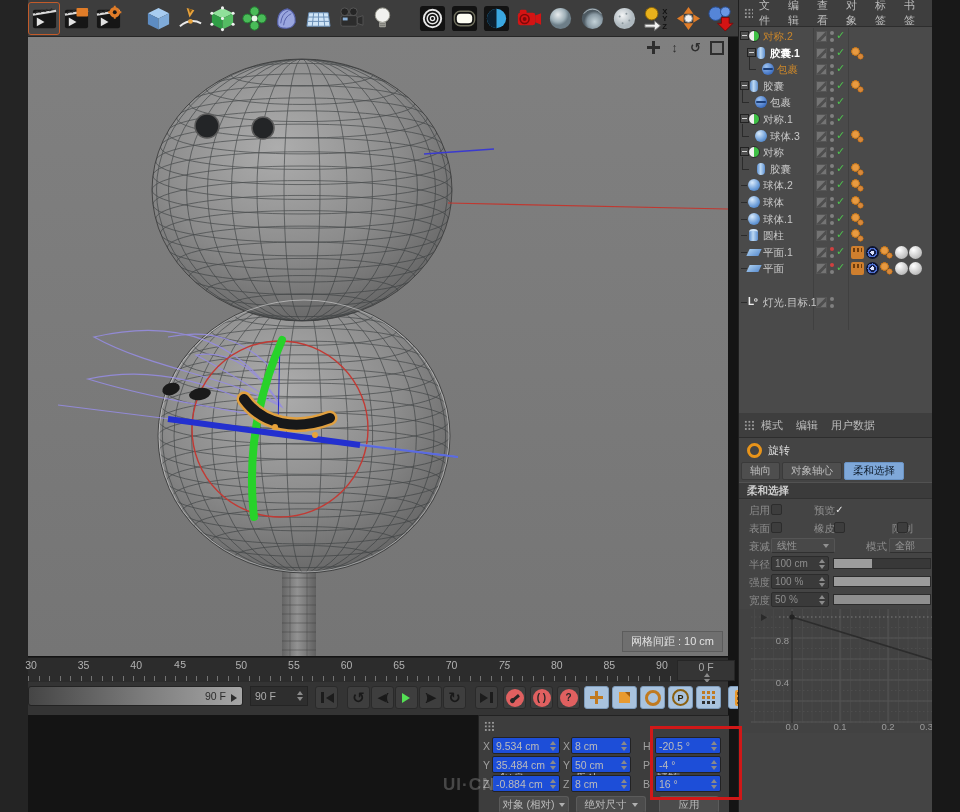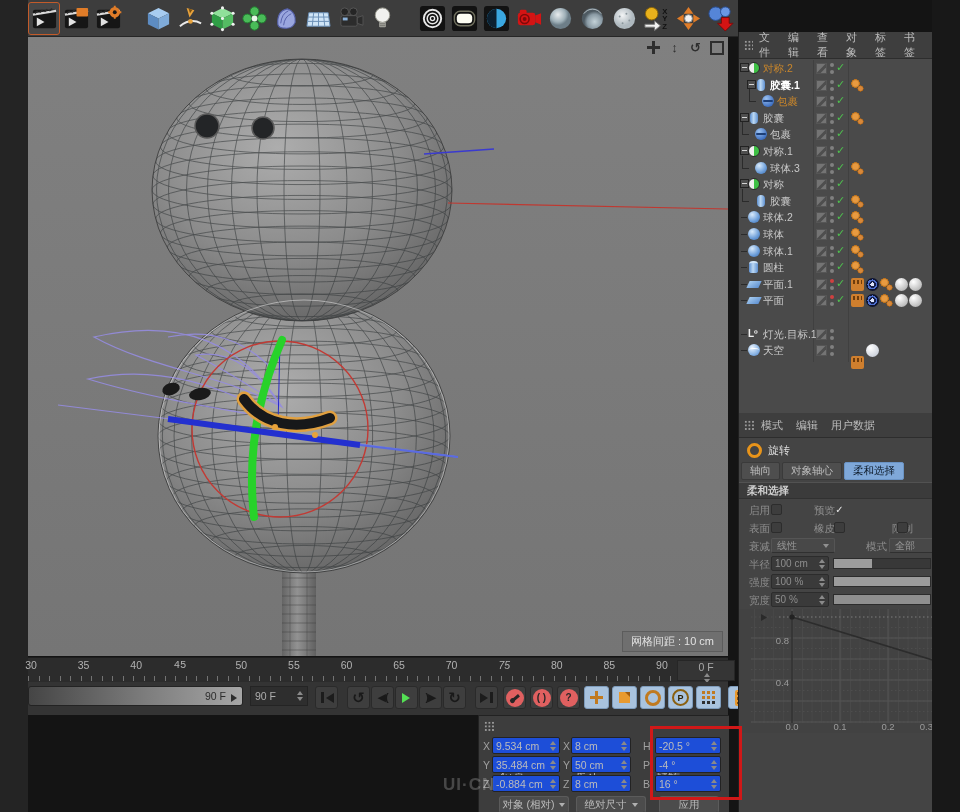--- a/index.html
+++ b/index.html
@@ -108,21 +108,21 @@
   #red-box{left:650px;top:726px;width:86px;height:68px;border:3px solid #d01818;z-index:40;pointer-events:none;}
 
   
   #watermark{left:443px;top:775px;color:rgba(255,255,255,.22);font-size:17px;font-weight:bold;z-index:50;
              letter-spacing:1px;}
 
   
   #right-strip{left:932px;top:0;width:28px;height:812px;background:#181818;}
 
   
-  #om{left:738px;top:0;width:194px;height:413px;background:#4a4a4a;border-left:1px solid #1f1f1f;margin-top:32px;}
+  #om{left:738px;top:0;width:194px;height:413px;background:#4a4a4a;border-left:1px solid #1f1f1f;}
   .panel-menu{position:absolute;left:0;top:0;width:100%;height:26px;background:#3e3e3e;
               border-bottom:1px solid #2d2d2d;display:flex;align-items:center;gap:0;}
   .panel-menu .grid-handle{margin:0 6px 0 5px;}
   .menu-item{color:#bdbdbd;font-size:11px;margin-right:13px;}
   #om-rows{position:absolute;left:0;top:28px;width:194px;height:302px;}
   .om-colsep{position:absolute;top:0;height:302px;width:1px;background:#404040;}
   .om-row{position:absolute;left:0;width:194px;height:16.6px;}
   .om-expand{position:absolute;top:3px;width:9px;height:9px;background:#4f4f4f;border:1px solid #222;box-sizing:border-box;}
   .om-expand:after{content:"";position:absolute;left:1px;top:3px;width:5px;height:1px;background:#d5d5d5;}
   .om-dash{position:absolute;top:8px;width:6px;height:1px;background:#2b2b2b;}
@@ -899,29 +899,20 @@
           <div class="tag tg-mat-white" style="left: 155.5px;"></div>
           <div class="tag tg-mat-white" style="left: 170px;"></div>
         </div>
         <div class="om-row" style="top: 265.6px;">
           <div class="om-dash" style="left: 2px;"></div>
           <div class="om-icon ic-light" style="left: 9px;"></div>
           <span class="om-label" style="left: 24px;">灯光.目标.1</span>
           <div class="om-vis"></div>
           <div class="om-dots"></div>
         </div>
-        <div class="om-row" style="top: 282.2px;">
-          <div class="om-dash" style="left: 2px;"></div>
-          <div class="om-icon ic-sky" style="left: 9px;"></div>
-          <span class="om-label" style="left: 24px;">天空</span>
-          <div class="om-vis"></div>
-          <div class="om-dots"></div>
-          <div class="tag tg-texture" style="left: 112px;"></div>
-          <div class="tag tg-mat-sky" style="left: 126.5px;"></div>
-        </div>
       </div>
   </div>
 
   <div class="abs" id="am">
     <div class="panel-menu" style="height:24px;">
       <span class="grid-handle"></span>
       <span id="am-menu" style="display:flex;">
           <span class="menu-item">模式</span>
           <span class="menu-item">编辑</span>
           <span class="menu-item">用户数据</span>

